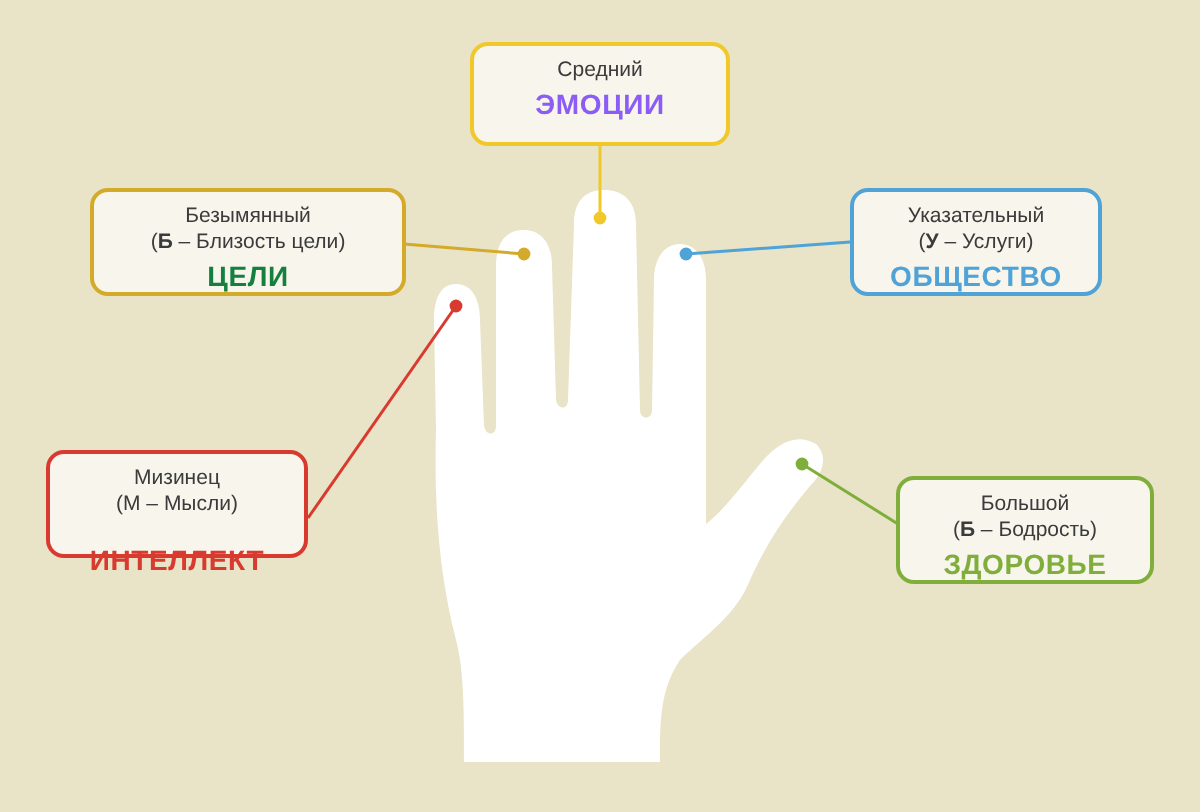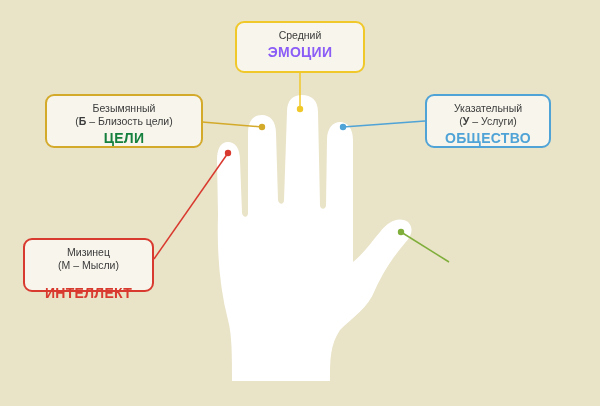--- a/index.html
+++ b/index.html
@@ -72,20 +72,25 @@
     <span class="sub">(<b>Б</b><span> – </span><span>Близость цели</span>)</span>
     <span class="cat" style="color:#15803d;">ЦЕЛИ</span>
   </div>
 
   <div class="box" style="left:425px; top:94px; width:126px; height:54px; border-color:#4fa3d6;">
     <span class="name">Указательный</span>
     <span class="sub">(<b>У</b><span> – </span><span>Услуги</span>)</span>
     <span class="cat" style="color:#4fa3d6;">ОБЩЕСТВО</span>
   </div>
 
-  <div class="box" style="left:23px; top:238px; width:131px; height:54px; border-color:#d93a2f;">
+  <div class="box" style="left:23px; top:225px; width:131px; height:54px; border-color:#d93a2f;">
     <span class="name">Мизинец</span>
     <span class="sub">(<span>М</span><span> – </span><span>Мысли</span>)</span>
     <span class="cat" style="color:#d93a2f;margin-top:12px;">ИНТЕЛЛЕКТ</span>
   </div>
 
+  <div class="box" style="left:448px; top:238px; width:129px; height:54px; border-color:#7fae3a;">
+    <span class="name">Большой</span>
+    <span class="sub">(<b>Б</b><span> – </span><span>Бодрость</span>)</span>
+    <span class="cat" style="color:#7fae3a;">ЗДОРОВЬЕ</span>
+  </div>
 
 </div>
 
 </body></html>

